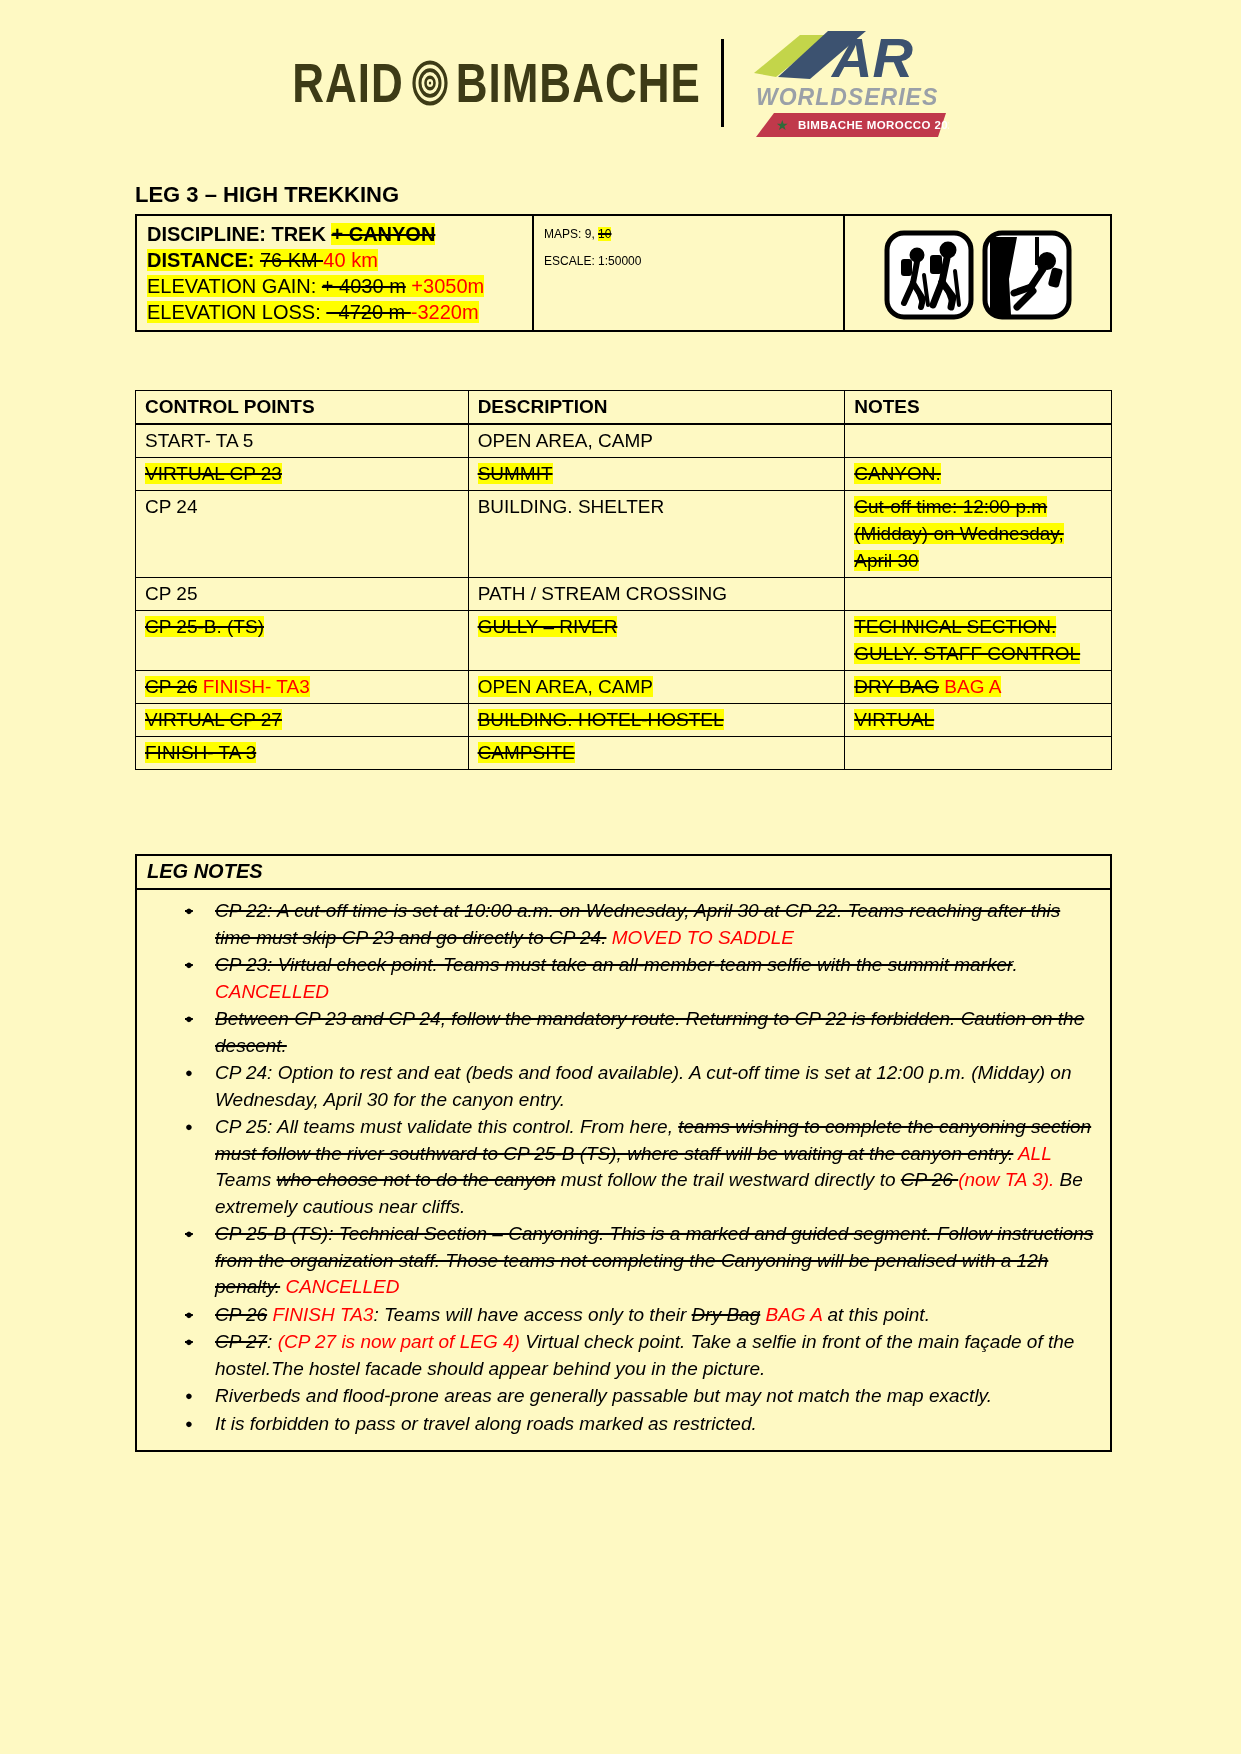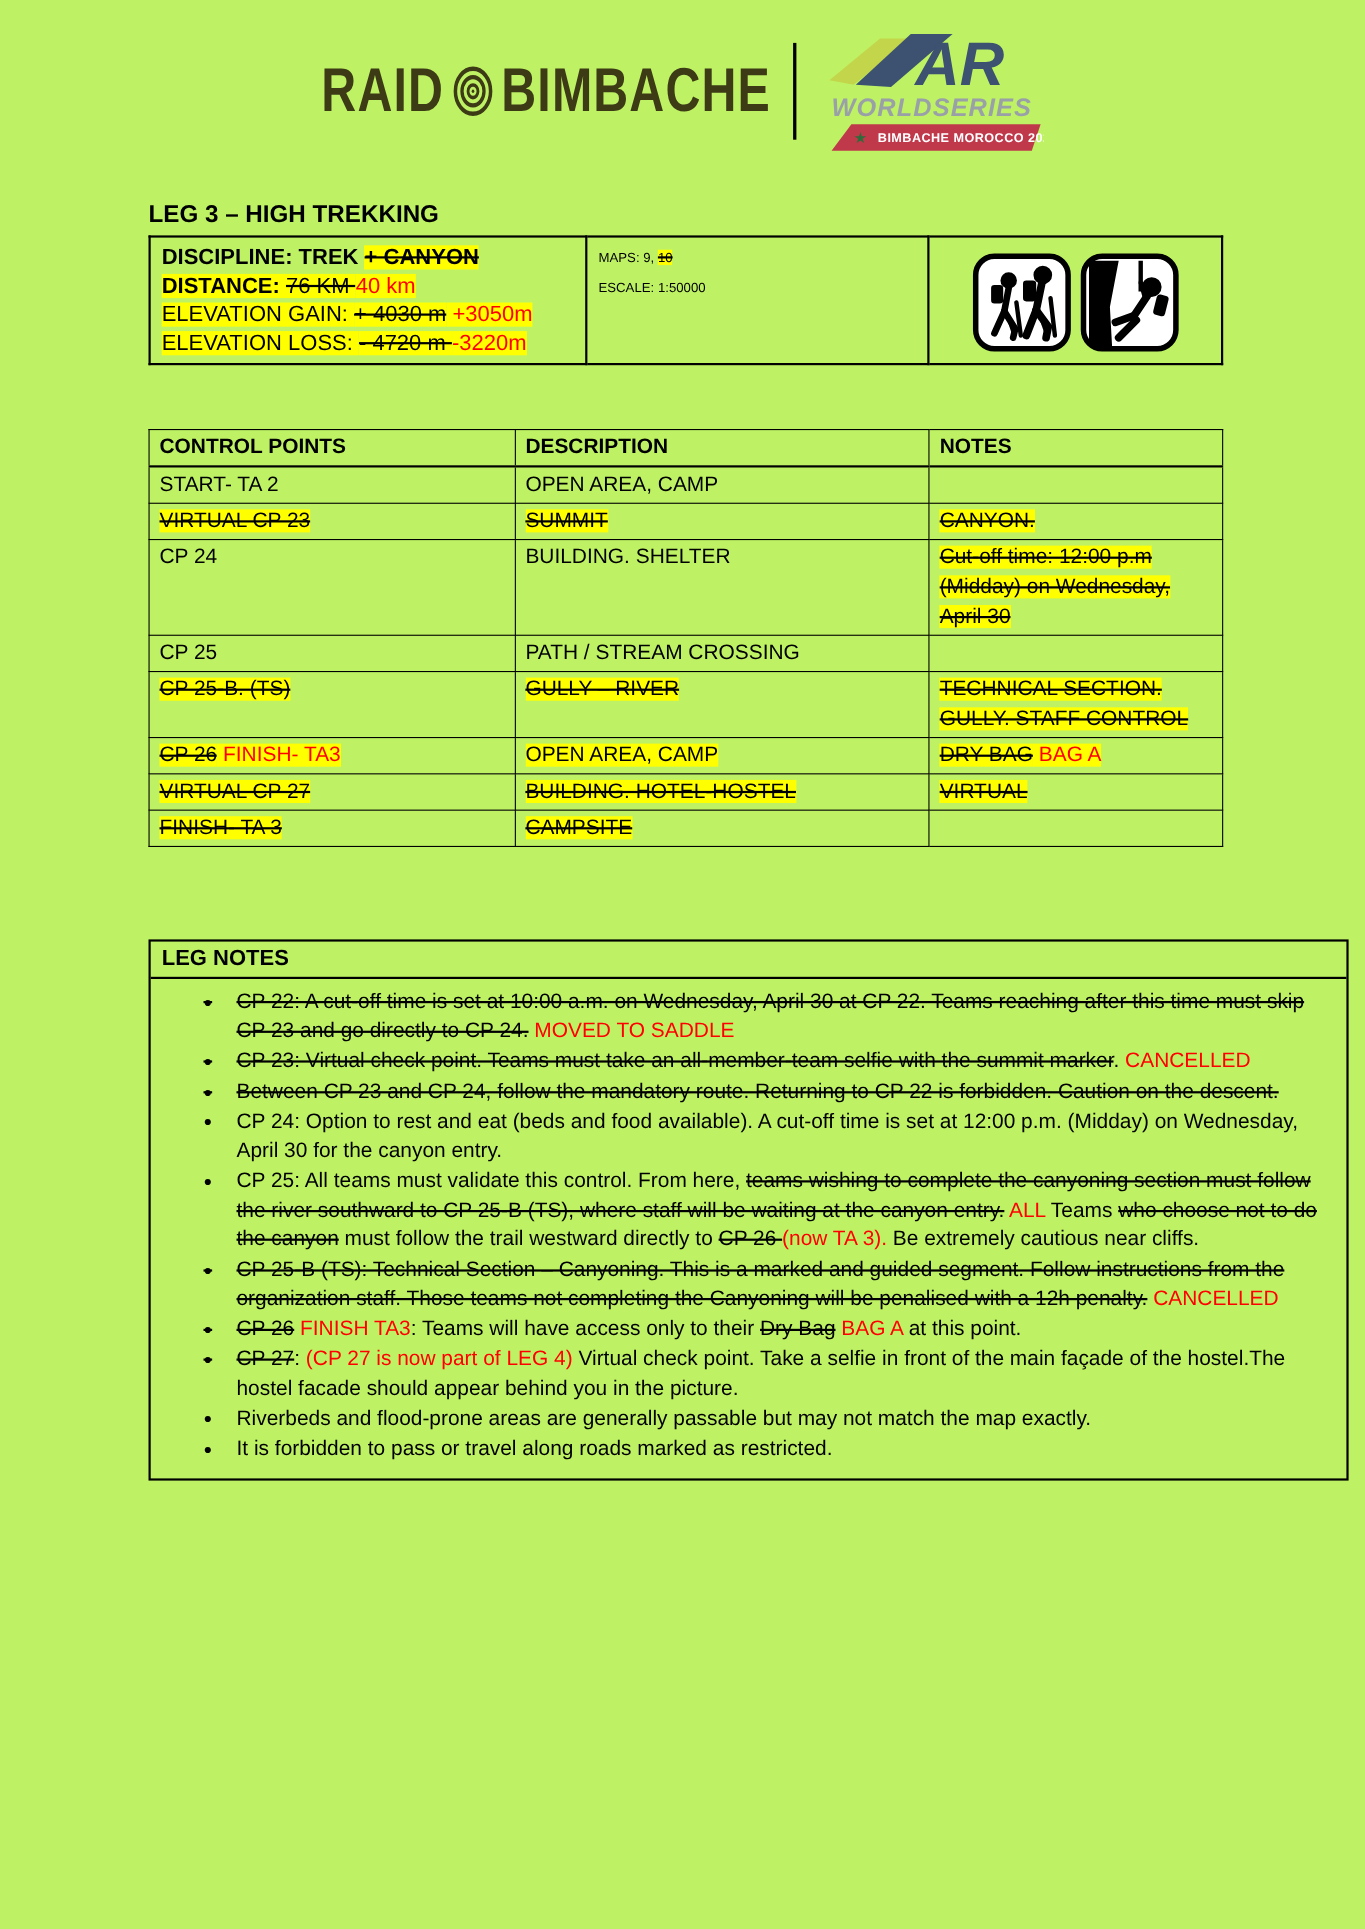--- a/index.html
+++ b/index.html
@@ -1,19 +1,19 @@
 <!DOCTYPE html>
 <html><head>
 <meta charset="utf-8">
 <title>Leg 3 – High Trekking</title>
 <style>
   * { margin:0; padding:0; box-sizing:border-box; }
   body { background:#ffffff; }
   .page {
-    width:1241px; height:1754px; background:#bef264; position:relative;
+    width:1241px; height:1754px; background:#fef9c3; position:relative;
     font-family:"Liberation Sans", sans-serif; color:#000; overflow:hidden;
   }
   
   .logo-row { display:flex; justify-content:center; align-items:center; padding-top:36px; height:130px; }
   .raid-logo { display:flex; align-items:center; color:#3d3b16; font-weight:bold;
     font-size:44px; letter-spacing:1px; transform:scaleY(1.28); transform-origin:center; }
   .raid-logo .spiral { margin:0 6px; }
   .logo-divider { width:3px; height:88px; background:#000; margin:0 20px; }
   .arws { width:205px; }
   
@@ -26,21 +26,21 @@
   .info-maps { width:312px; font-size:12px; line-height:27px; }
   .info-icons { width:267px; }
   .icon-box { display:flex; justify-content:center; align-items:center; gap:6px; padding-top:8px; }
   
   .cp-table { margin:58px 0 0 135px; width:977px; font-size:19px; }
   .cp-table th, .cp-table td { border:1.5px solid #000; text-align:left; vertical-align:top;
     padding:2px 9px 3px 9px; line-height:27px; }
   .cp-table th { font-size:19px; border-bottom-width:2px; }
   .cp-table .c1 { width:333px; } .cp-table .c2 { width:377px; } .cp-table .c3 { width:267px; }
   
-  .leg-notes { margin:84px 0 0 135px; width:1091px; border:2px solid #000; padding-bottom:12px; }
+  .leg-notes { margin:84px 0 0 135px; width:977px; border:2px solid #000; padding-bottom:12px;font-style:italic; }
   .leg-notes-title { font-size:20px; font-weight:bold; padding:4px 10px 5px 10px; border-bottom:2px solid #000; }
   .notes-body { padding:8px 16px 0 48px; }
   .note-row { display:flex; margin-bottom:1px; }
   .bullet { width:30px; flex:0 0 30px; font-size:13px; line-height:26px; }
   .note-text { flex:1; font-size:19px; line-height:26.5px; }
   
   .b  { font-weight:bold; }
   .st { text-decoration:line-through; text-decoration-thickness:1.8px; }
   .rd { color:#ff0000; }
   .hl { background:#ffff00; }
@@ -131,21 +131,21 @@
   <table class="cp-table">
     <thead>
       <tr>
         <th class="c1">CONTROL POINTS</th>
         <th class="c2">DESCRIPTION</th>
         <th class="c3">NOTES</th>
       </tr>
     </thead>
     <tbody>
         <tr>
-          <td class="c1"><span>START- TA 2</span></td>
+          <td class="c1"><span>START- TA 5</span></td>
           <td class="c2"><span>OPEN AREA, CAMP</span></td>
           <td class="c3"></td>
         </tr>
         <tr>
           <td class="c1"><span class="hl st">VIRTUAL CP 23</span></td>
           <td class="c2"><span class="hl st">SUMMIT</span></td>
           <td class="c3"><span class="hl st">CANYON.</span></td>
         </tr>
         <tr>
           <td class="c1"><span>CP 24</span></td>

